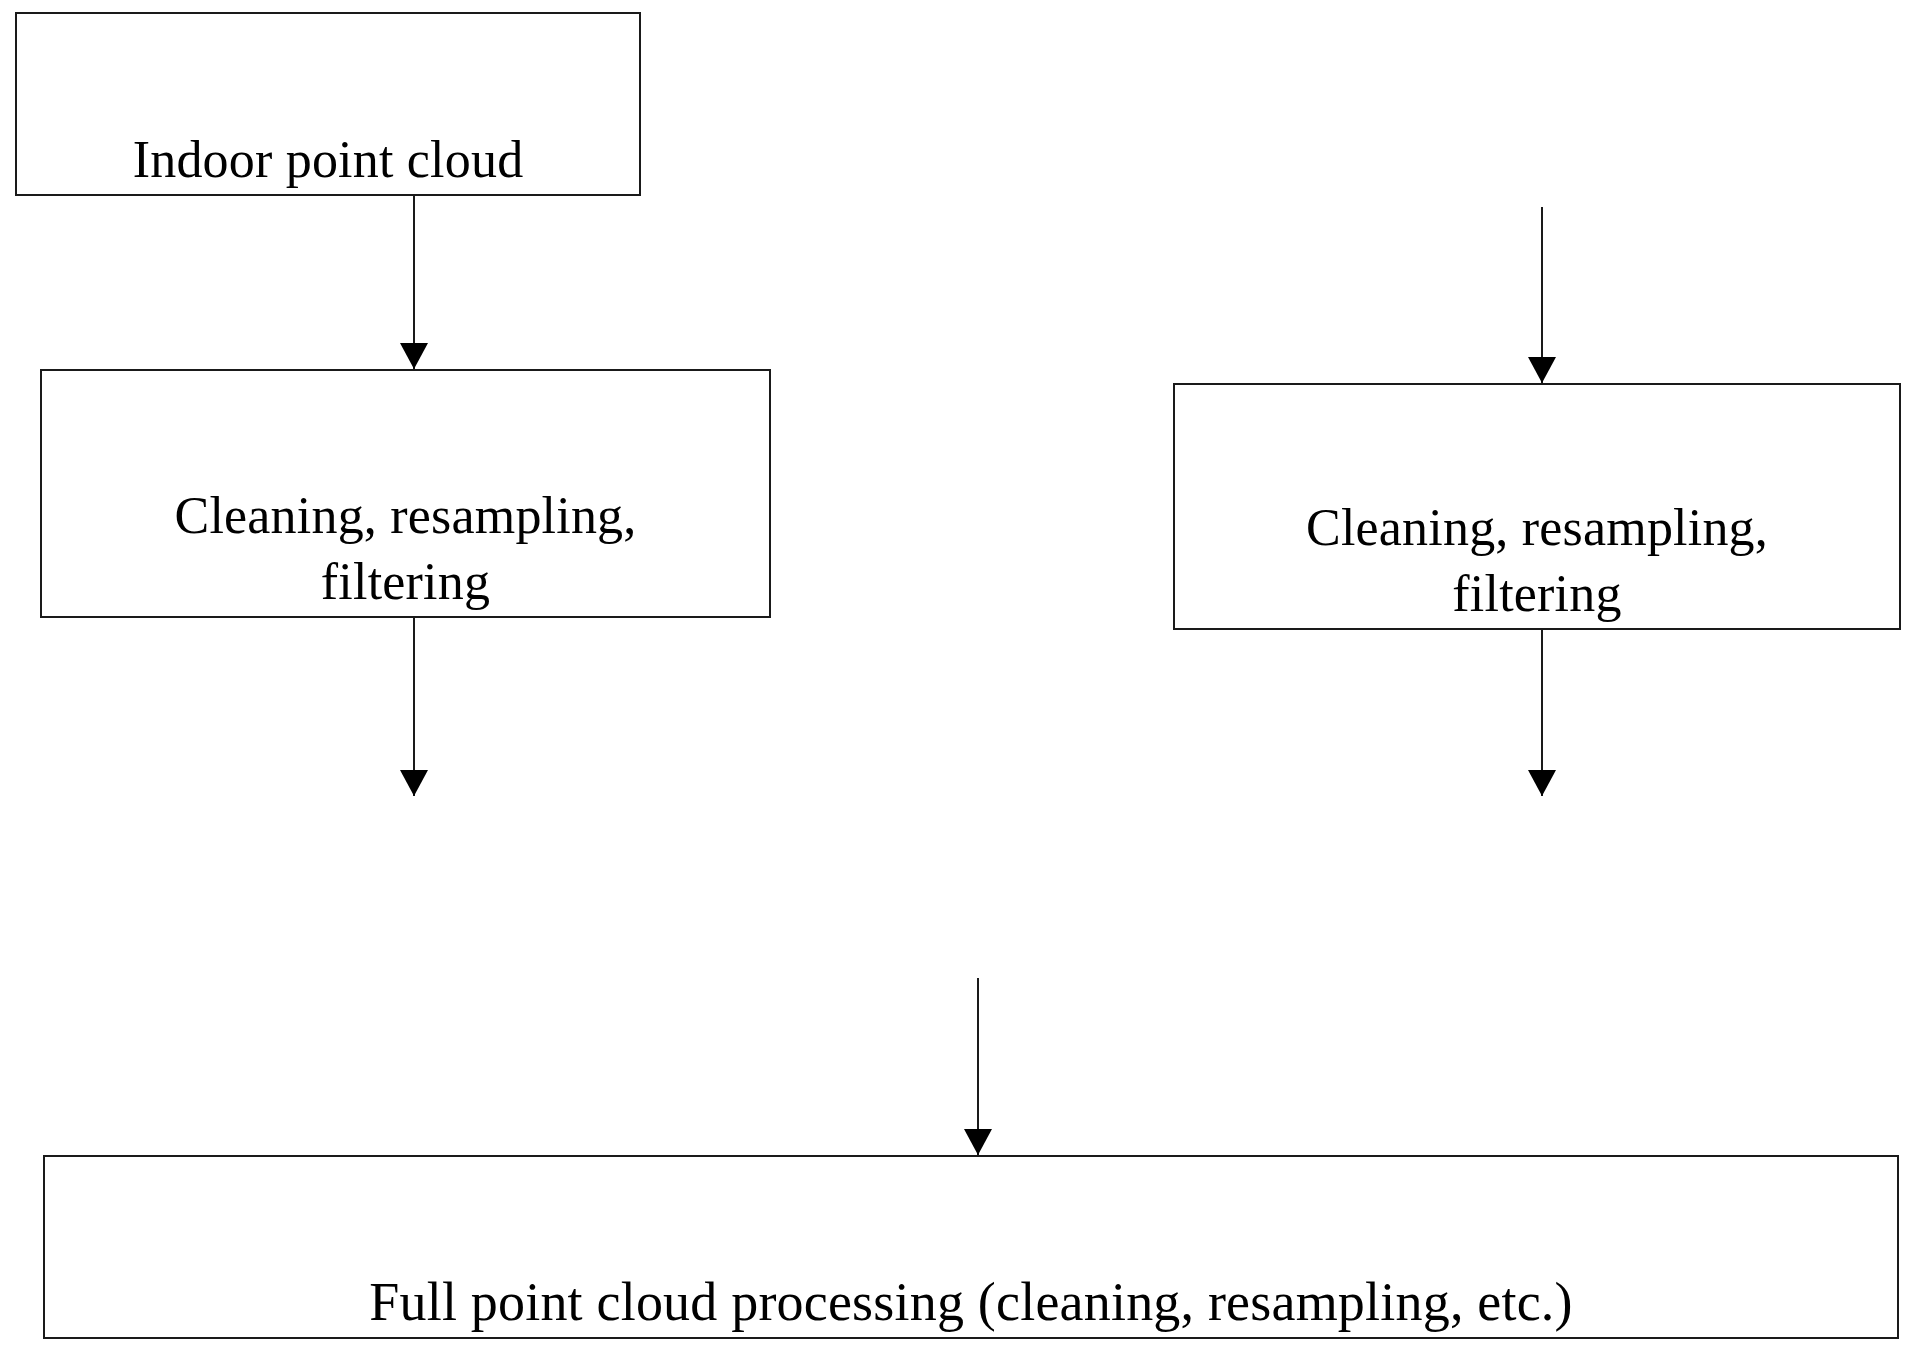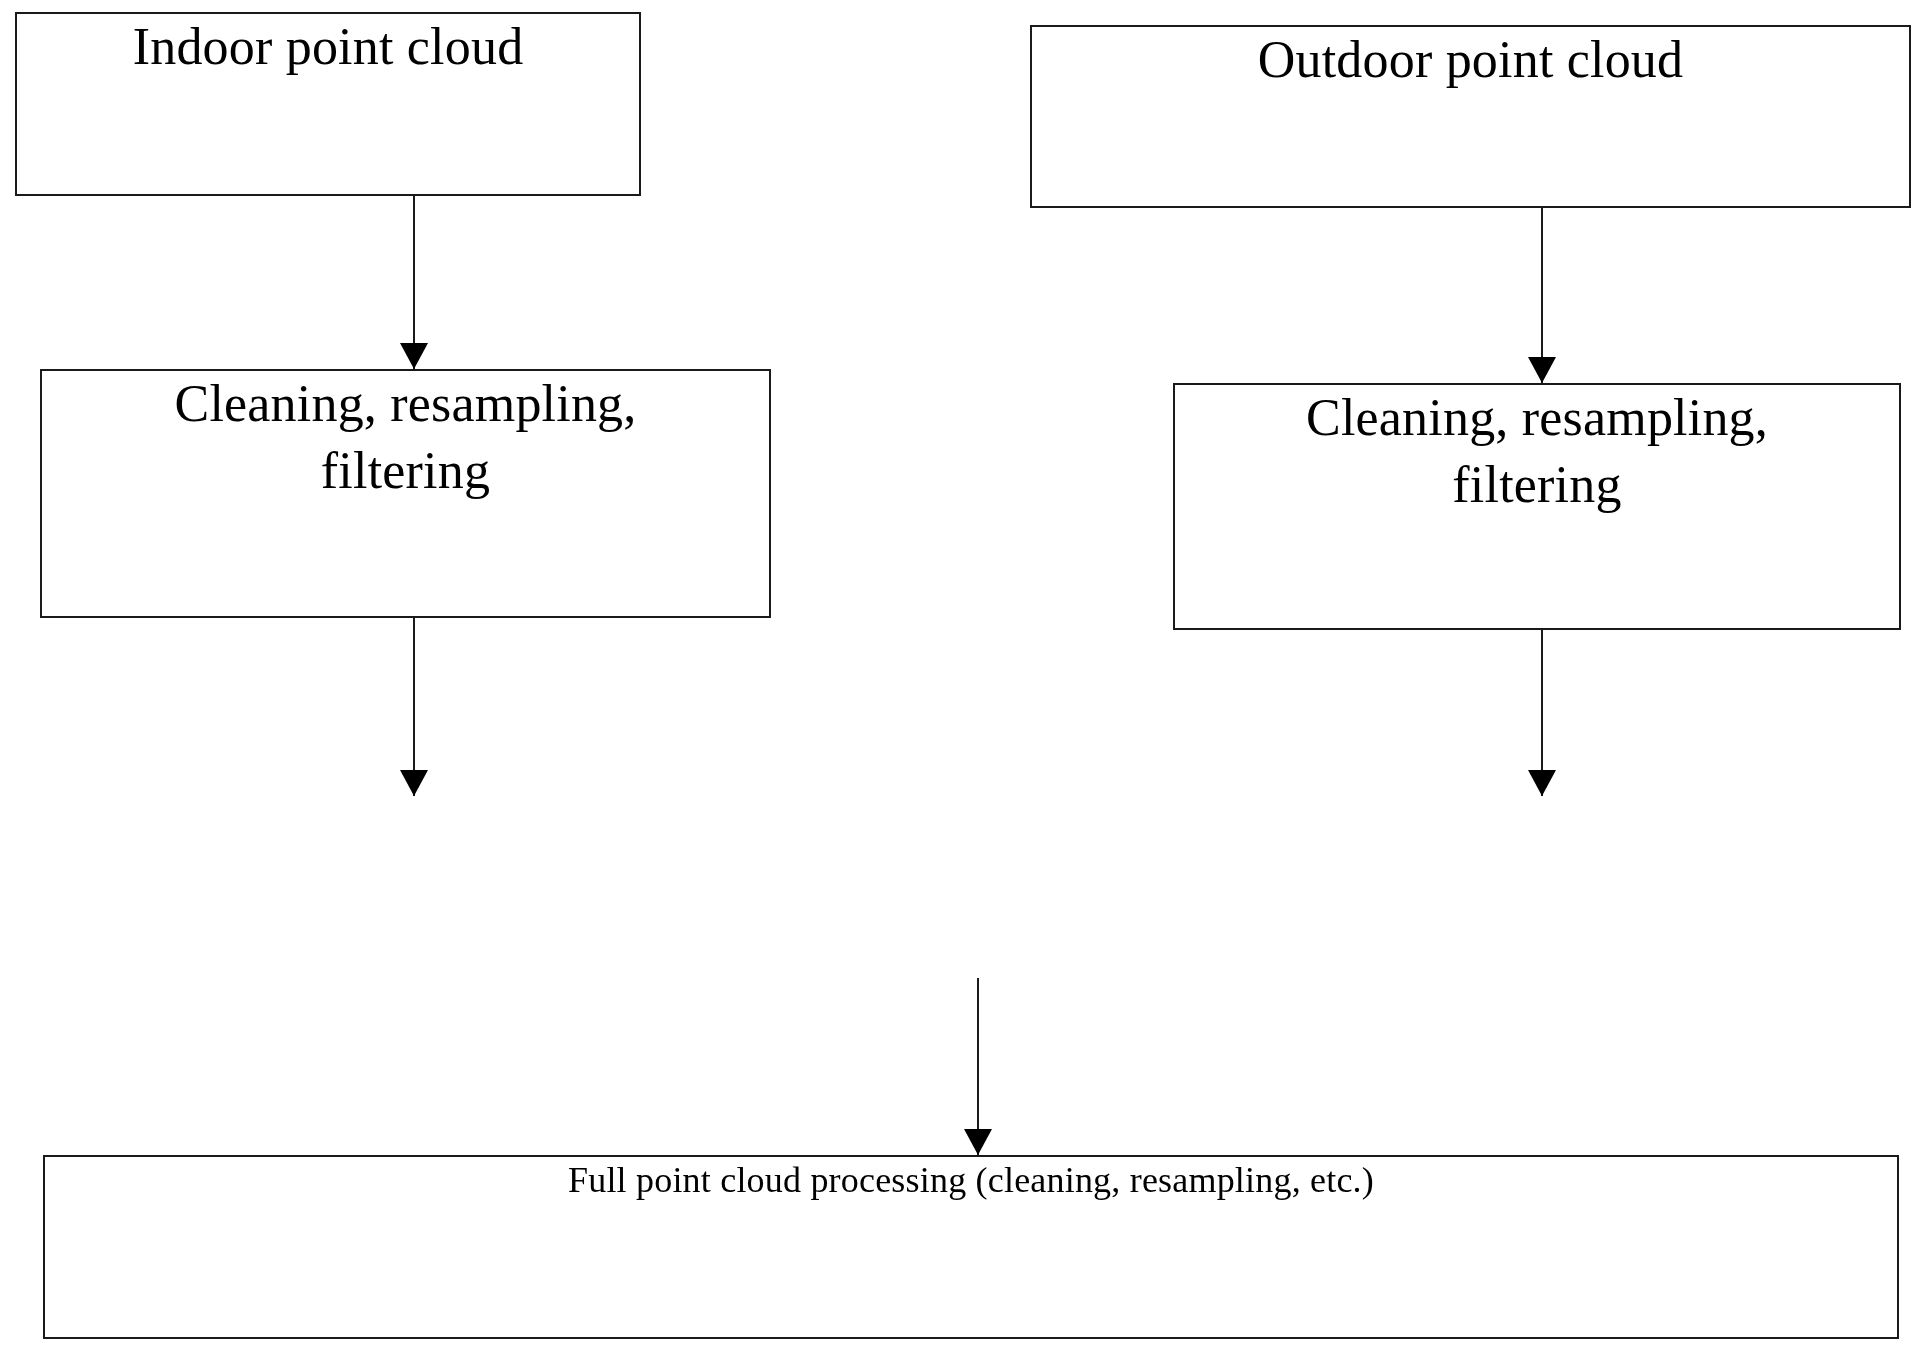--- a/index.html
+++ b/index.html
@@ -15,21 +15,21 @@
     background: #ffffff;
     overflow: hidden;
     font-family: "Liberation Serif", "DejaVu Serif", serif;
   }
   .node {
     position: absolute;
     box-sizing: border-box;
     border: 2px solid #1a1a1a;
     background: #ffffff;
     display: flex;
-    align-items: flex-start;
+    align-items: flex-end;
     justify-content: center;
     text-align: center;
   }
   .node .node-label {
     display: block;
     color: #000000;
     line-height: 1.28;
     padding: 0 14px;
     white-space: pre-line;
     letter-spacing: 0.2px;
@@ -40,21 +40,21 @@
   #node-indoor-cleaning         { left: 40px;   top: 369px;  width: 731px;  height: 249px; }
   #node-outdoor-cleaning        { left: 1173px; top: 383px;  width: 728px;  height: 247px; }
   #node-registration            { left: 45px;   top: 796px;  width: 1847px; height: 182px; }
   #node-full-processing         { left: 43px;   top: 1155px; width: 1856px; height: 184px; }
 
   #node-indoor-point-cloud  .node-label,
   #node-outdoor-point-cloud .node-label { font-size: 52px; }
   #node-indoor-cleaning     .node-label,
   #node-outdoor-cleaning    .node-label { font-size: 52px; }
   #node-registration        .node-label { font-size: 50px; }
-  #node-full-processing     .node-label { font-size: 36px; }
+  #node-full-processing     .node-label { font-size: 54px; }
 
   
   .connector {
     position: absolute;
   }
   .connector .shaft {
     position: absolute;
     left: 50%;
     top: 0;
     width: 2px;
@@ -85,23 +85,20 @@
 </style>
 </head>
 <body>
 
 <div id="canvas">
 
   <div class="node" id="node-indoor-point-cloud">
     <span class="node-label">Indoor point cloud</span>
   </div>
 
-  <div class="node" id="node-outdoor-point-cloud">
-    <span class="node-label">Outdoor point cloud</span>
-  </div>
 
   <div class="node" id="node-indoor-cleaning">
     <span class="node-label">Cleaning, resampling,
 filtering</span>
   </div>
 
   <div class="node" id="node-outdoor-cleaning">
     <span class="node-label">Cleaning, resampling,
 filtering</span>
   </div>

